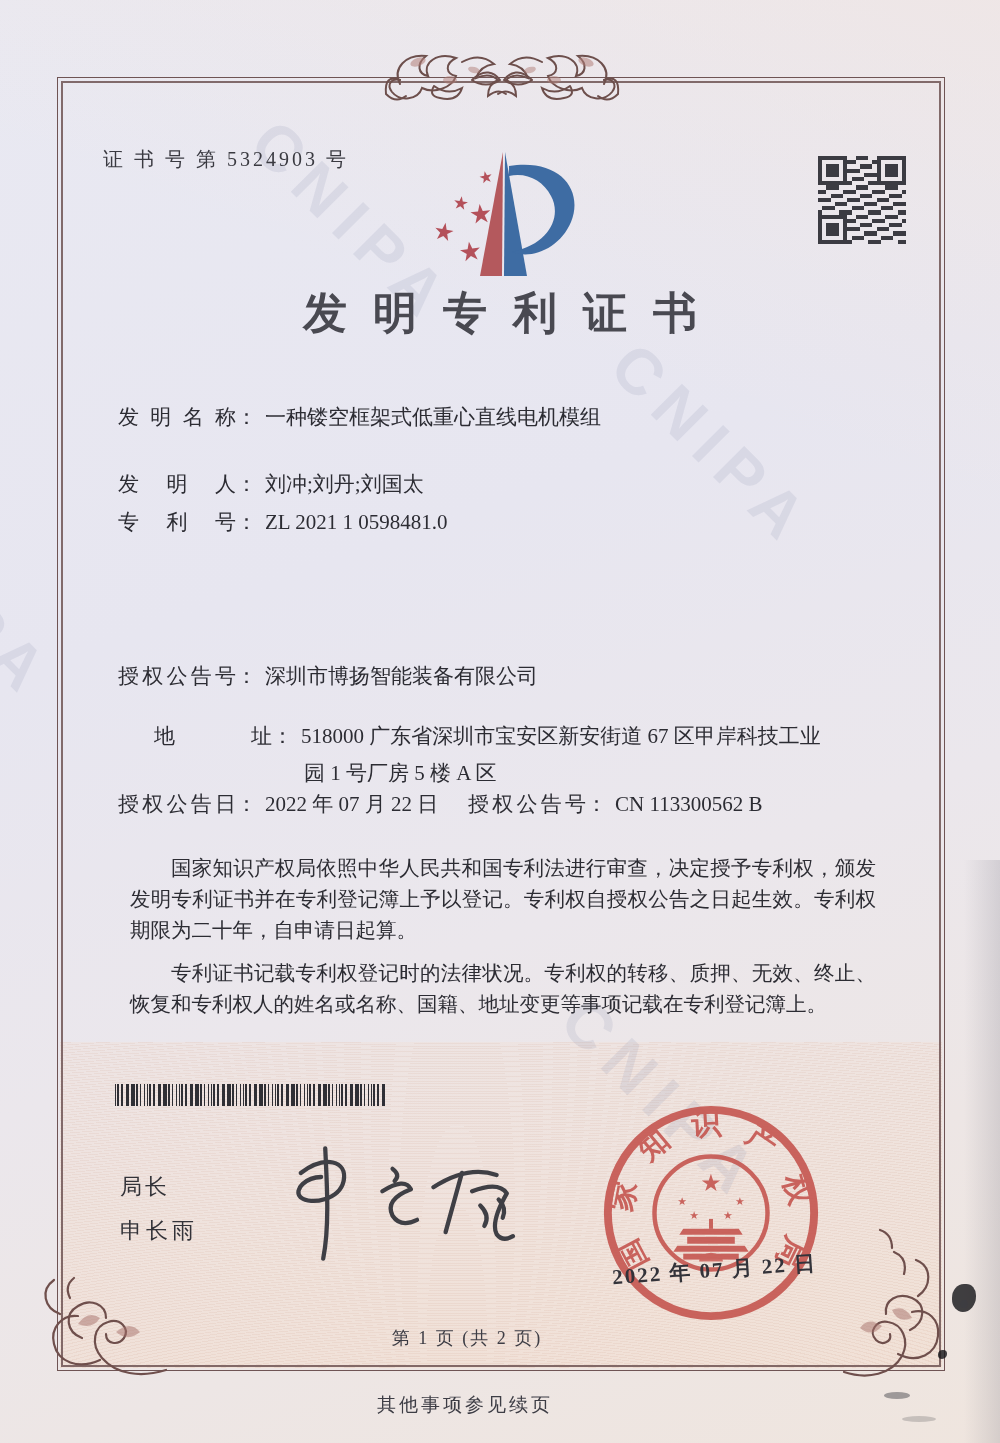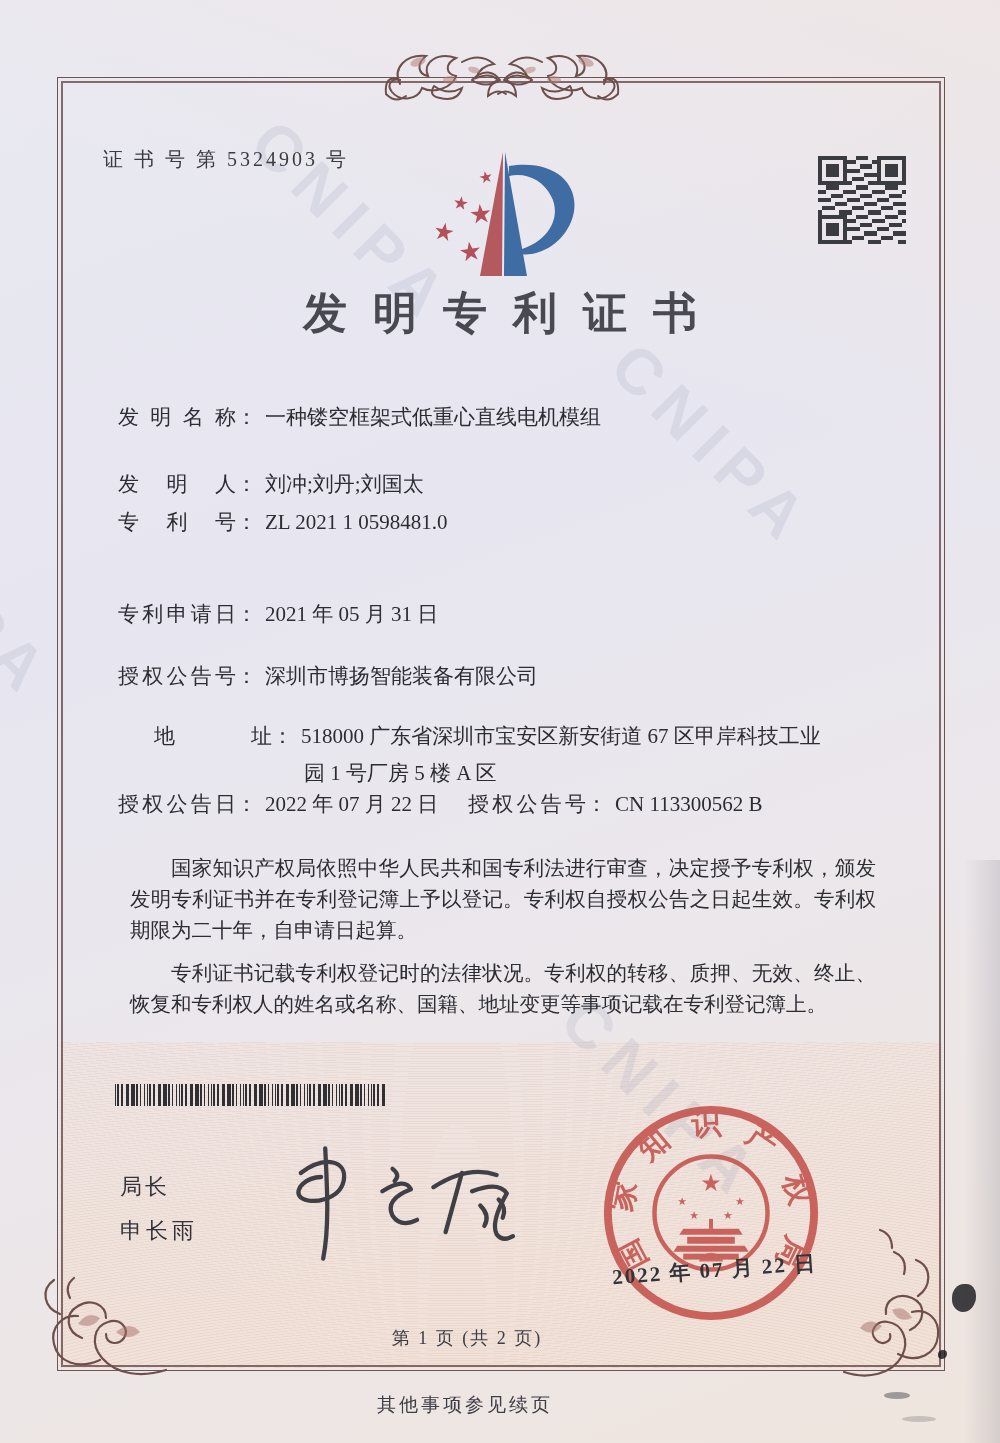--- a/index.html
+++ b/index.html
@@ -573,23 +573,20 @@
 
   <div class="frow" style="top:403px;">
     <span class="flabel">发明名称</span><span class="fcolon">：</span><span class="fvalue">一种镂空框架式低重心直线电机模组</span>
   </div>
   <div class="frow" style="top:470px;">
     <span class="flabel">发明人</span><span class="fcolon">：</span><span class="fvalue">刘冲;刘丹;刘国太</span>
   </div>
   <div class="frow" style="top:508px;">
     <span class="flabel">专利号</span><span class="fcolon">：</span><span class="fvalue">ZL 2021 1 0598481.0</span>
   </div>
-  <div class="frow" style="top:600px;">
-    <span class="flabel">专利申请日</span><span class="fcolon">：</span><span class="fvalue">2021 年 05 月 31 日</span>
-  </div>
   <div class="frow" style="top:662px;">
     <span class="flabel">授权公告号</span><span class="fcolon">：</span><span class="fvalue">深圳市博扬智能装备有限公司</span>
   </div>
   <div class="frow" style="top:722px;white-space:normal;width:780px;margin-left:36px;">
     <span class="flabel">地址</span><span class="fcolon">：</span><span class="fvalue">518000 广东省深圳市宝安区新安街道 67 区甲岸科技工业</span>
     <div class="fline2">园 1 号厂房 5 楼 A 区</div>
   </div>
   <div class="frow" style="top:790px;">
     <span class="flabel">授权公告日</span><span class="fcolon">：</span><span class="fvalue">2022 年 07 月 22 日</span>
   </div>

